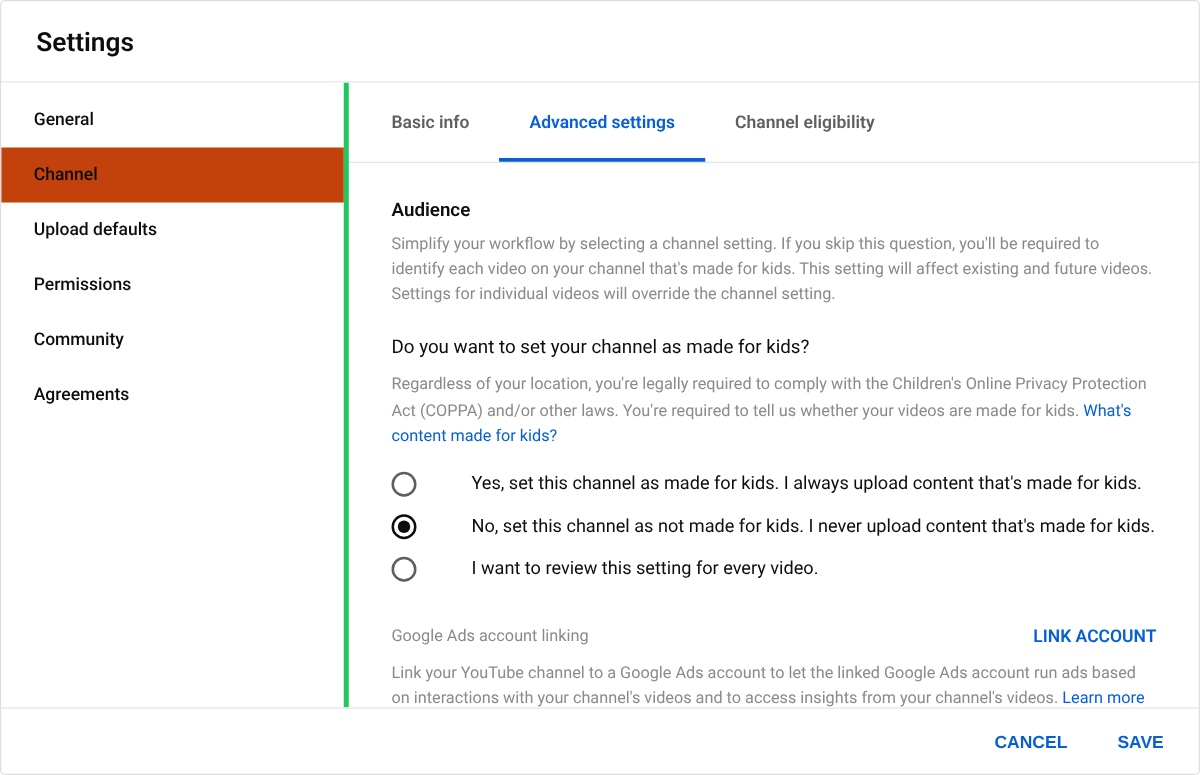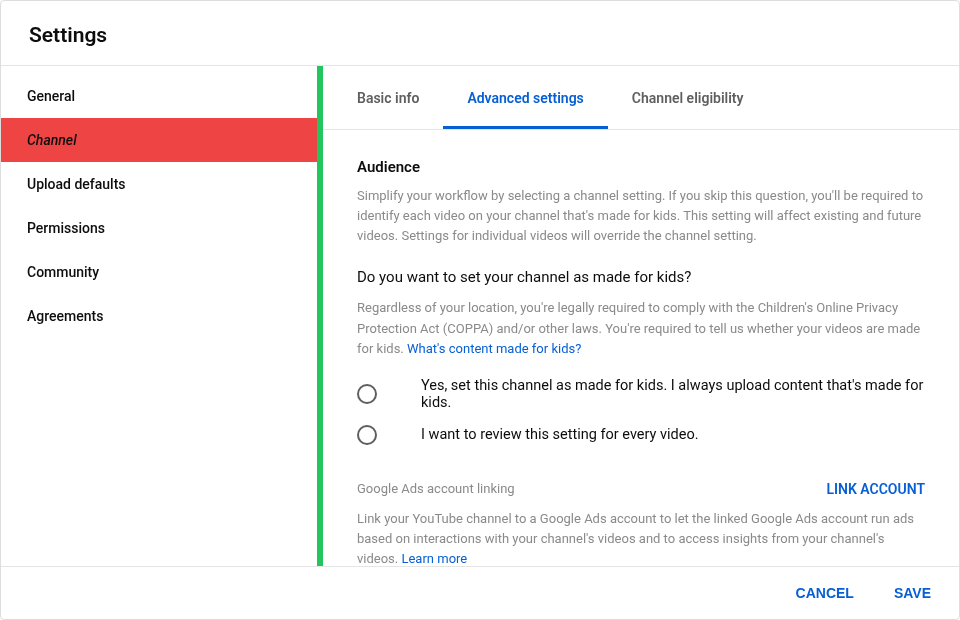--- a/index.html
+++ b/index.html
@@ -28,35 +28,34 @@
       font-size: 21px;
       font-weight: 600;
       color: #0d0d0d;
     }
     .body {
       flex: 1;
       display: flex;
       overflow: hidden;
     }
     .sidebar {
-      width: 322px;
-      border-right: 6px solid #22c55e;
+      width: 278px;
+      border-right: 4px solid #22c55e;
       padding-top: 8px;
       background: #fff;
     }
     .sidebar-item {
       padding: 14px 26px;
       font-size: 14px;
       color: #0d0d0d;
       cursor: pointer;
       font-weight: 500;
     }
     .sidebar-item.active {
-      background: #ef4444;
-      font-style: italic;
+      background: #c2410c;
     }
     .main {
       flex: 1;
       position: relative;
       overflow: hidden;
     }
     .main-scroll {
       height: 100%;
       overflow-y: scroll;
     }
@@ -212,20 +211,24 @@
           <div class="legal">
             <span>Regardless of your location, you're legally required to comply with the Children's Online Privacy Protection Act (COPPA) and/or other laws. You're required to tell us whether your videos are made for kids. </span><span class="link">What's content made for kids?</span>
           </div>
 
           <div class="radio-group">
             <div class="radio-row">
               <div class="radio"></div>
               <div class="radio-label">Yes, set this channel as made for kids. I always upload content that's made for kids.</div>
             </div>
             <div class="radio-row">
+              <div class="radio checked"></div>
+              <div class="radio-label">No, set this channel as not made for kids. I never upload content that's made for kids.</div>
+            </div>
+            <div class="radio-row">
               <div class="radio"></div>
               <div class="radio-label">I want to review this setting for every video.</div>
             </div>
           </div>
 
           <div class="ads-row">
             <div class="ads-title">Google Ads account linking</div>
             <div class="link-account">LINK ACCOUNT</div>
           </div>
           <div class="section-desc" style="margin-bottom:4px">

